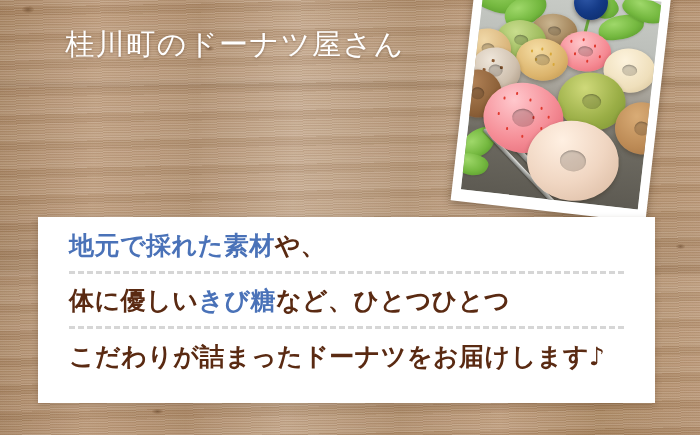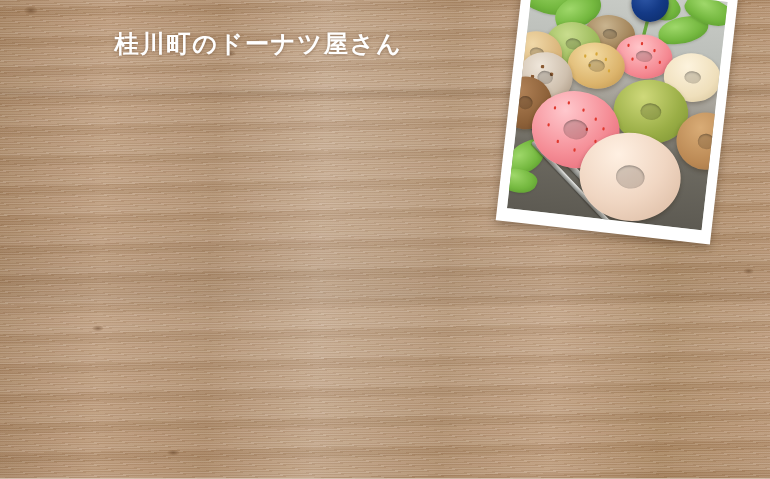--- a/index.html
+++ b/index.html
@@ -82,22 +82,22 @@
     position: absolute;
     left: 0;
     top: 30px;
     width: 470px;
     text-align: center;
     pointer-events: none;
   }
   .subtitle {
     font-family: "DejaVu Sans", "Liberation Sans", sans-serif;
     color: #ffffff;
-    font-size: 22px;
-    font-weight: 700;
+    font-size: 29px;
+    font-weight: 400;
     letter-spacing: 1.5px;
     line-height: 1;
     text-shadow: 0 1px 3px rgba(90,60,35,0.45);
     white-space: nowrap;
   }
   .logo {
     margin-top: 22px;
     font-family: "Liberation Sans", "DejaVu Sans", sans-serif;
     color: #ffffff;
     font-size: 76px;
@@ -302,14 +302,35 @@
           <div class="sprinkle" style="left:58px; top:42px;"></div>
           <div class="sprinkle" style="left:49px; top:32px;"></div>
           <div class="sprinkle" style="left:64px; top:30px;"></div>
         </div>
         <div class="dn" style="left:62px;  top:128px; width:92px; height:80px; background:radial-gradient(ellipse at 36% 26%, #fff0e2 0%, #f0d6c2 52%, #d8b79e 100%);"></div>
       </div>
     </div>
   </div>
   <div class="pin"></div>
 
+  <div class="card">
+    <div class="card-inner">
+
+      <div class="line l1">
+        <span class="hl-blue">地元で採れた素材</span><span class="hl-brown">や、</span>
+      </div>
+
+      <div class="divider"></div>
+
+      <div class="line l2">
+        <span class="hl-brown">体に優しい</span><span class="hl-blue">きび糖</span><span class="hl-brown">など、ひとつひとつ</span>
+      </div>
+
+      <div class="divider"></div>
+
+      <div class="line l3">
+        <span class="hl-brown">こだわりが詰まったドーナツをお届けします♪</span>
+      </div>
+
+    </div>
+  </div>
 
 </div>
 
 </body></html>

